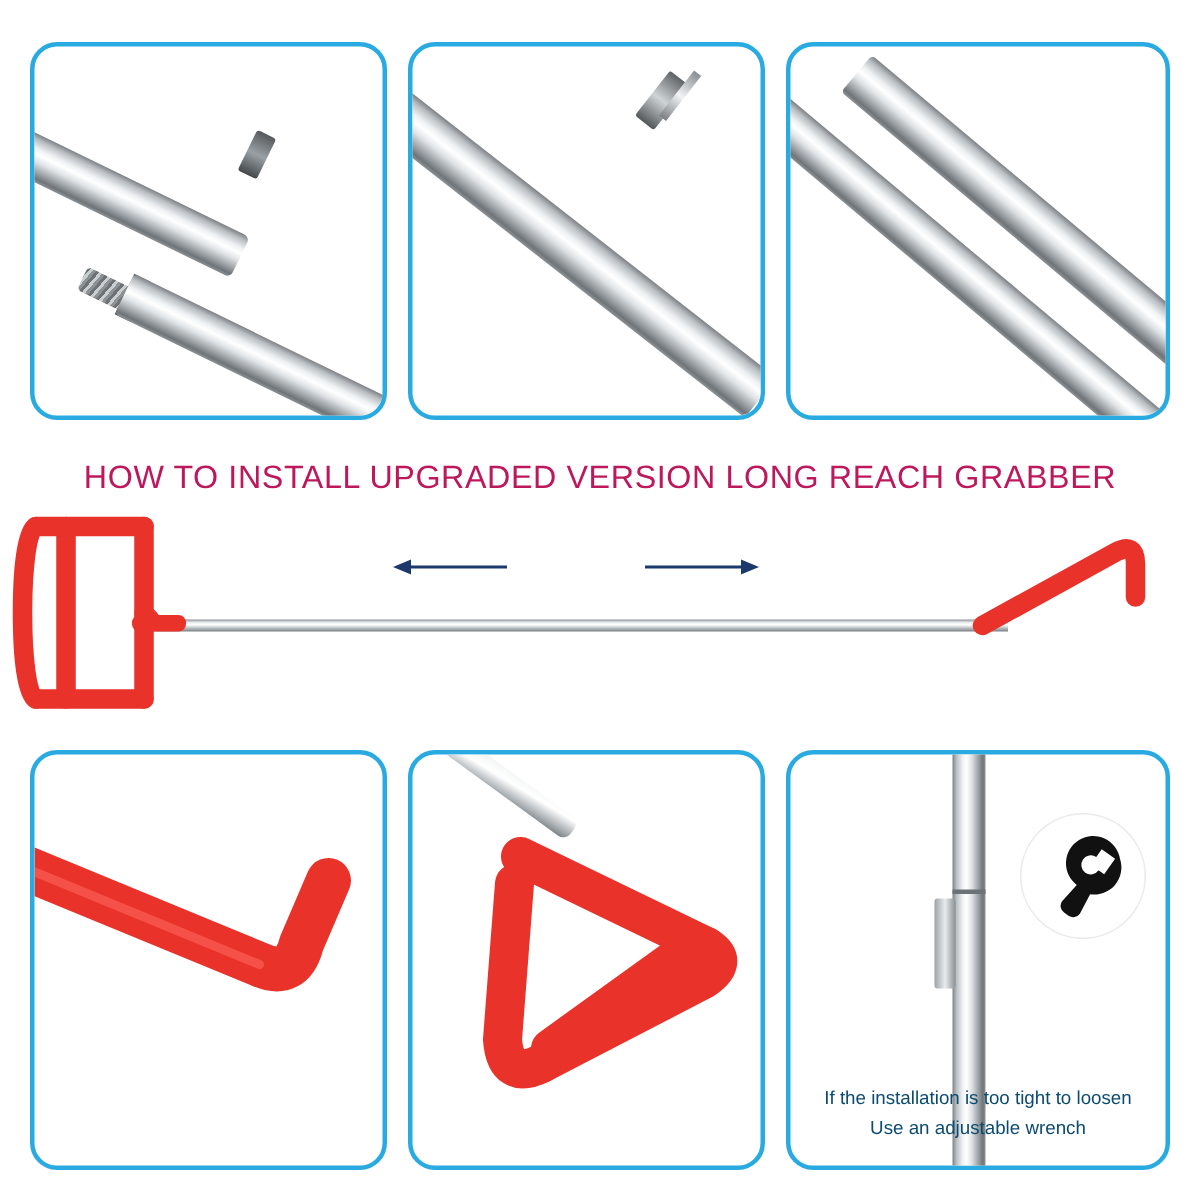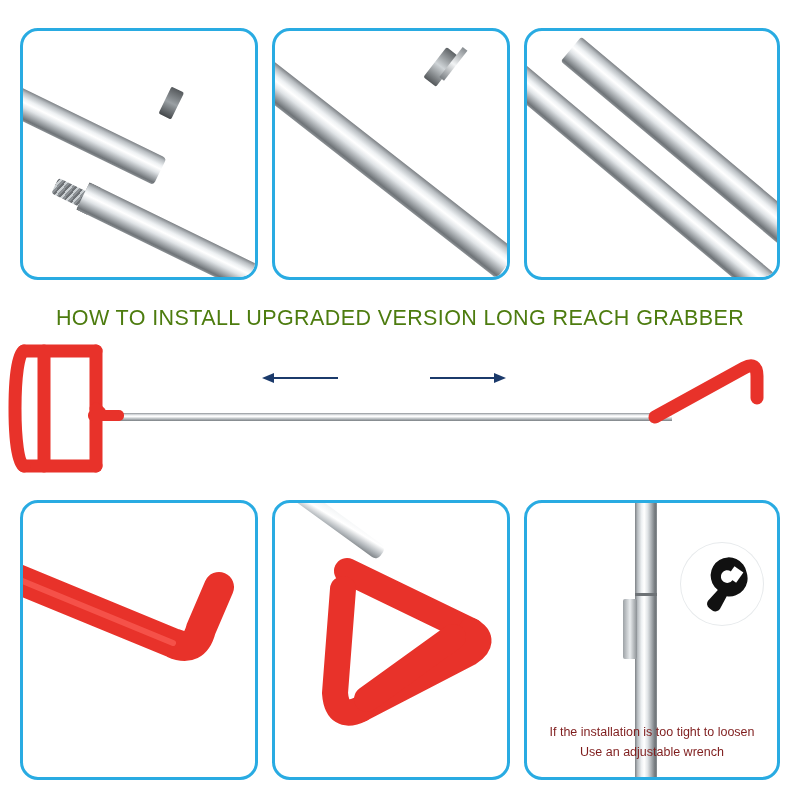--- a/index.html
+++ b/index.html
@@ -111,21 +111,21 @@
     transform: rotate(40deg); transform-origin: left center;
   }
 
   
   .headline {
     position: absolute;
     left: 0; right: 0; top: 306px;
     text-align: center;
     font-size: 21.5px;
     letter-spacing: 0.4px;
-    color: #4d7c0f;
+    color: #be185d;
     font-weight: 400;
   }
 
   
   .hero { position: absolute; left: 0; top: 326px; width: 800px; height: 170px; }
   .hero svg { display: block; }
   .dim-label {
     position: absolute;
     left: 352px; top: 370px;
     font-size: 18px;
@@ -134,21 +134,21 @@
     font-weight: 600;
     letter-spacing: .3px;
   }
 
   
   .cap {
     position: absolute;
     left: 0; right: 0;
     text-align: center;
     font-size: 12.5px;
-    color: #7f1d1d;
+    color: #0c4a6e;
   }
   .cap1 { bottom: 38px; }
   .cap2 { bottom: 18px; margin-top: 16px; }
 
   .wrench-badge {
     position: absolute;
     right: 14px; top: 40px;
     width: 78px; height: 78px;
     border-radius: 50%;
     background: #ffffff;

